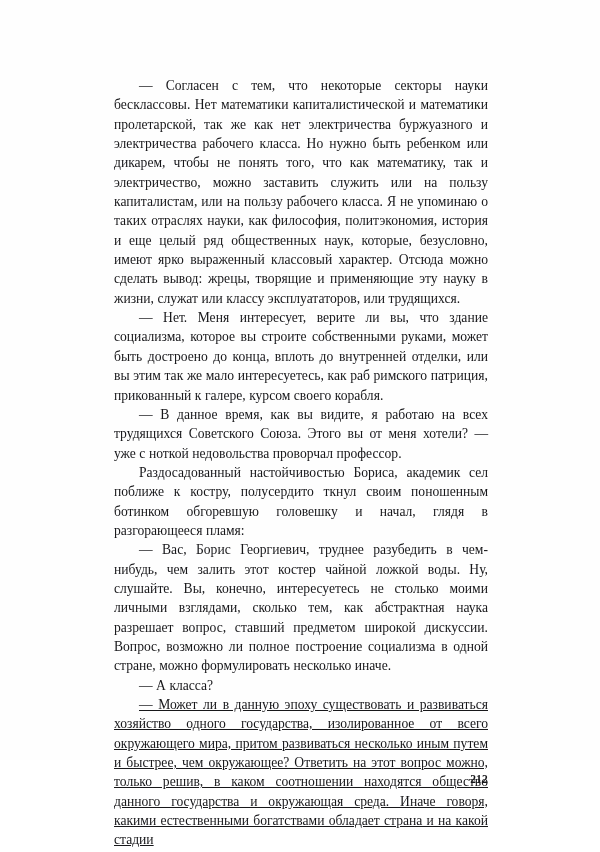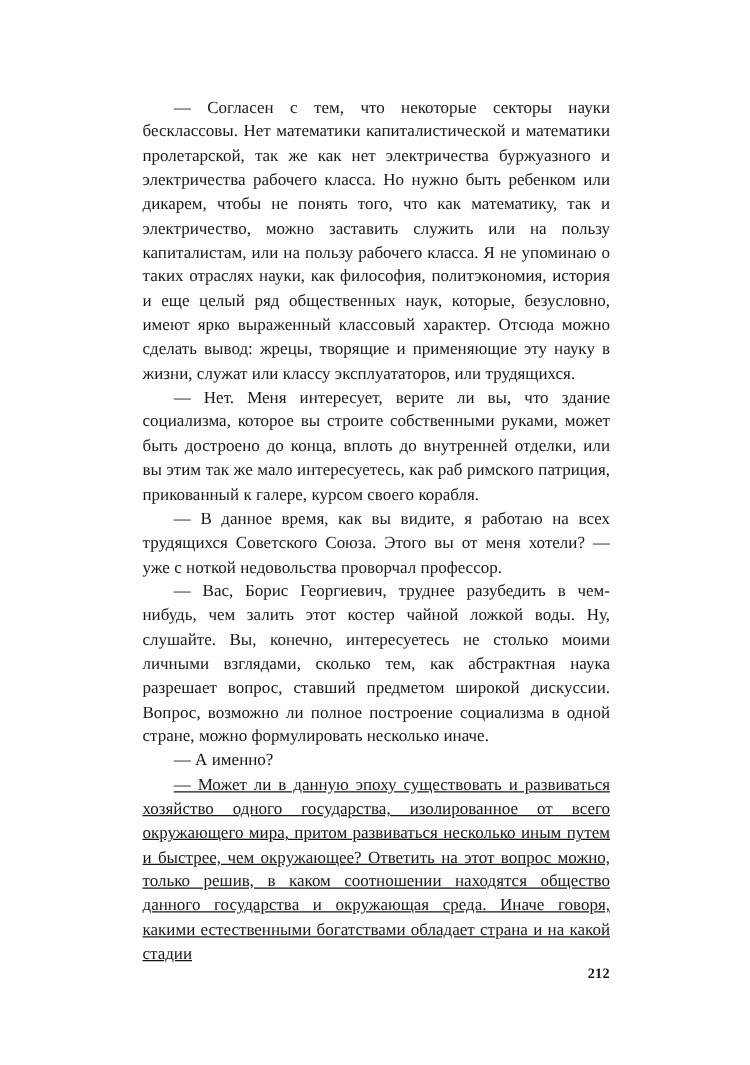--- a/index.html
+++ b/index.html
@@ -57,20 +57,21 @@
 </style>
 </head>
 <body>
 
 <div class="page">
 
   <div class="text-block">
     <p class="para">— Согласен с тем, что некоторые секторы науки бесклассовы. Нет математики капиталистической и математики пролетарской, так же как нет электричества буржуазного и электричества рабочего класса.  Но нужно быть ребенком или дикарем, чтобы не понять того, что как математику, так и электричество, можно заставить служить или на пользу капиталистам, или на пользу рабочего класса. Я не упоминаю о таких отраслях науки, как философия, политэкономия, история и еще целый ряд общественных наук, которые, безусловно, имеют ярко выраженный классовый характер. Отсюда можно сделать вывод: жрецы, творящие и применяющие эту науку в жизни, служат или классу эксплуататоров, или трудящихся.</p>
     <p class="para">— Нет. Меня интересует, верите ли вы, что здание социализма, которое вы строите собственными руками, может быть достроено до конца, вплоть до внутренней отделки, или вы этим так же мало интересуетесь, как раб римского патриция, прикованный к галере, курсом своего корабля.</p>
     <p class="para">— В данное время, как вы видите, я работаю на всех трудящихся Советского Союза. Этого вы от меня хотели? — уже с ноткой недовольства проворчал профессор.</p>
+    <p class="para">Раздосадованный настойчивостью Бориса, академик сел поближе к костру, полусердито ткнул своим поношенным ботинком обгоревшую головешку и начал, глядя в разгорающееся пламя:</p>
     <p class="para">— Вас, Борис Георгиевич, труднее разубедить в чем-нибудь, чем залить этот костер чайной ложкой воды. Ну, слушайте. Вы, конечно, интересуетесь не столько моими личными взглядами, сколько тем, как абстрактная наука разрешает вопрос, ставший предметом широкой дискуссии. Вопрос, возможно ли полное построение социализма в одной стране, можно формулировать несколько иначе.</p>
-    <p class="para">— А именно?</p>
+    <p class="para">— А класса?</p>
     <p class="para">— Может ли в данную эпоху существовать и развиваться хозяйство одного государства, изолированное от всего окружающего мира, притом развиваться несколько иным путем и быстрее, чем окружающее? Ответить на этот вопрос можно, только решив, в каком соотношении находятся общество данного государства и окружающая среда. Иначе говоря, какими естественными богатствами обладает страна и на какой стадии</p>
   </div>
 
   <div class="folio">212</div>
 
 </div>
 
 </body></html>

